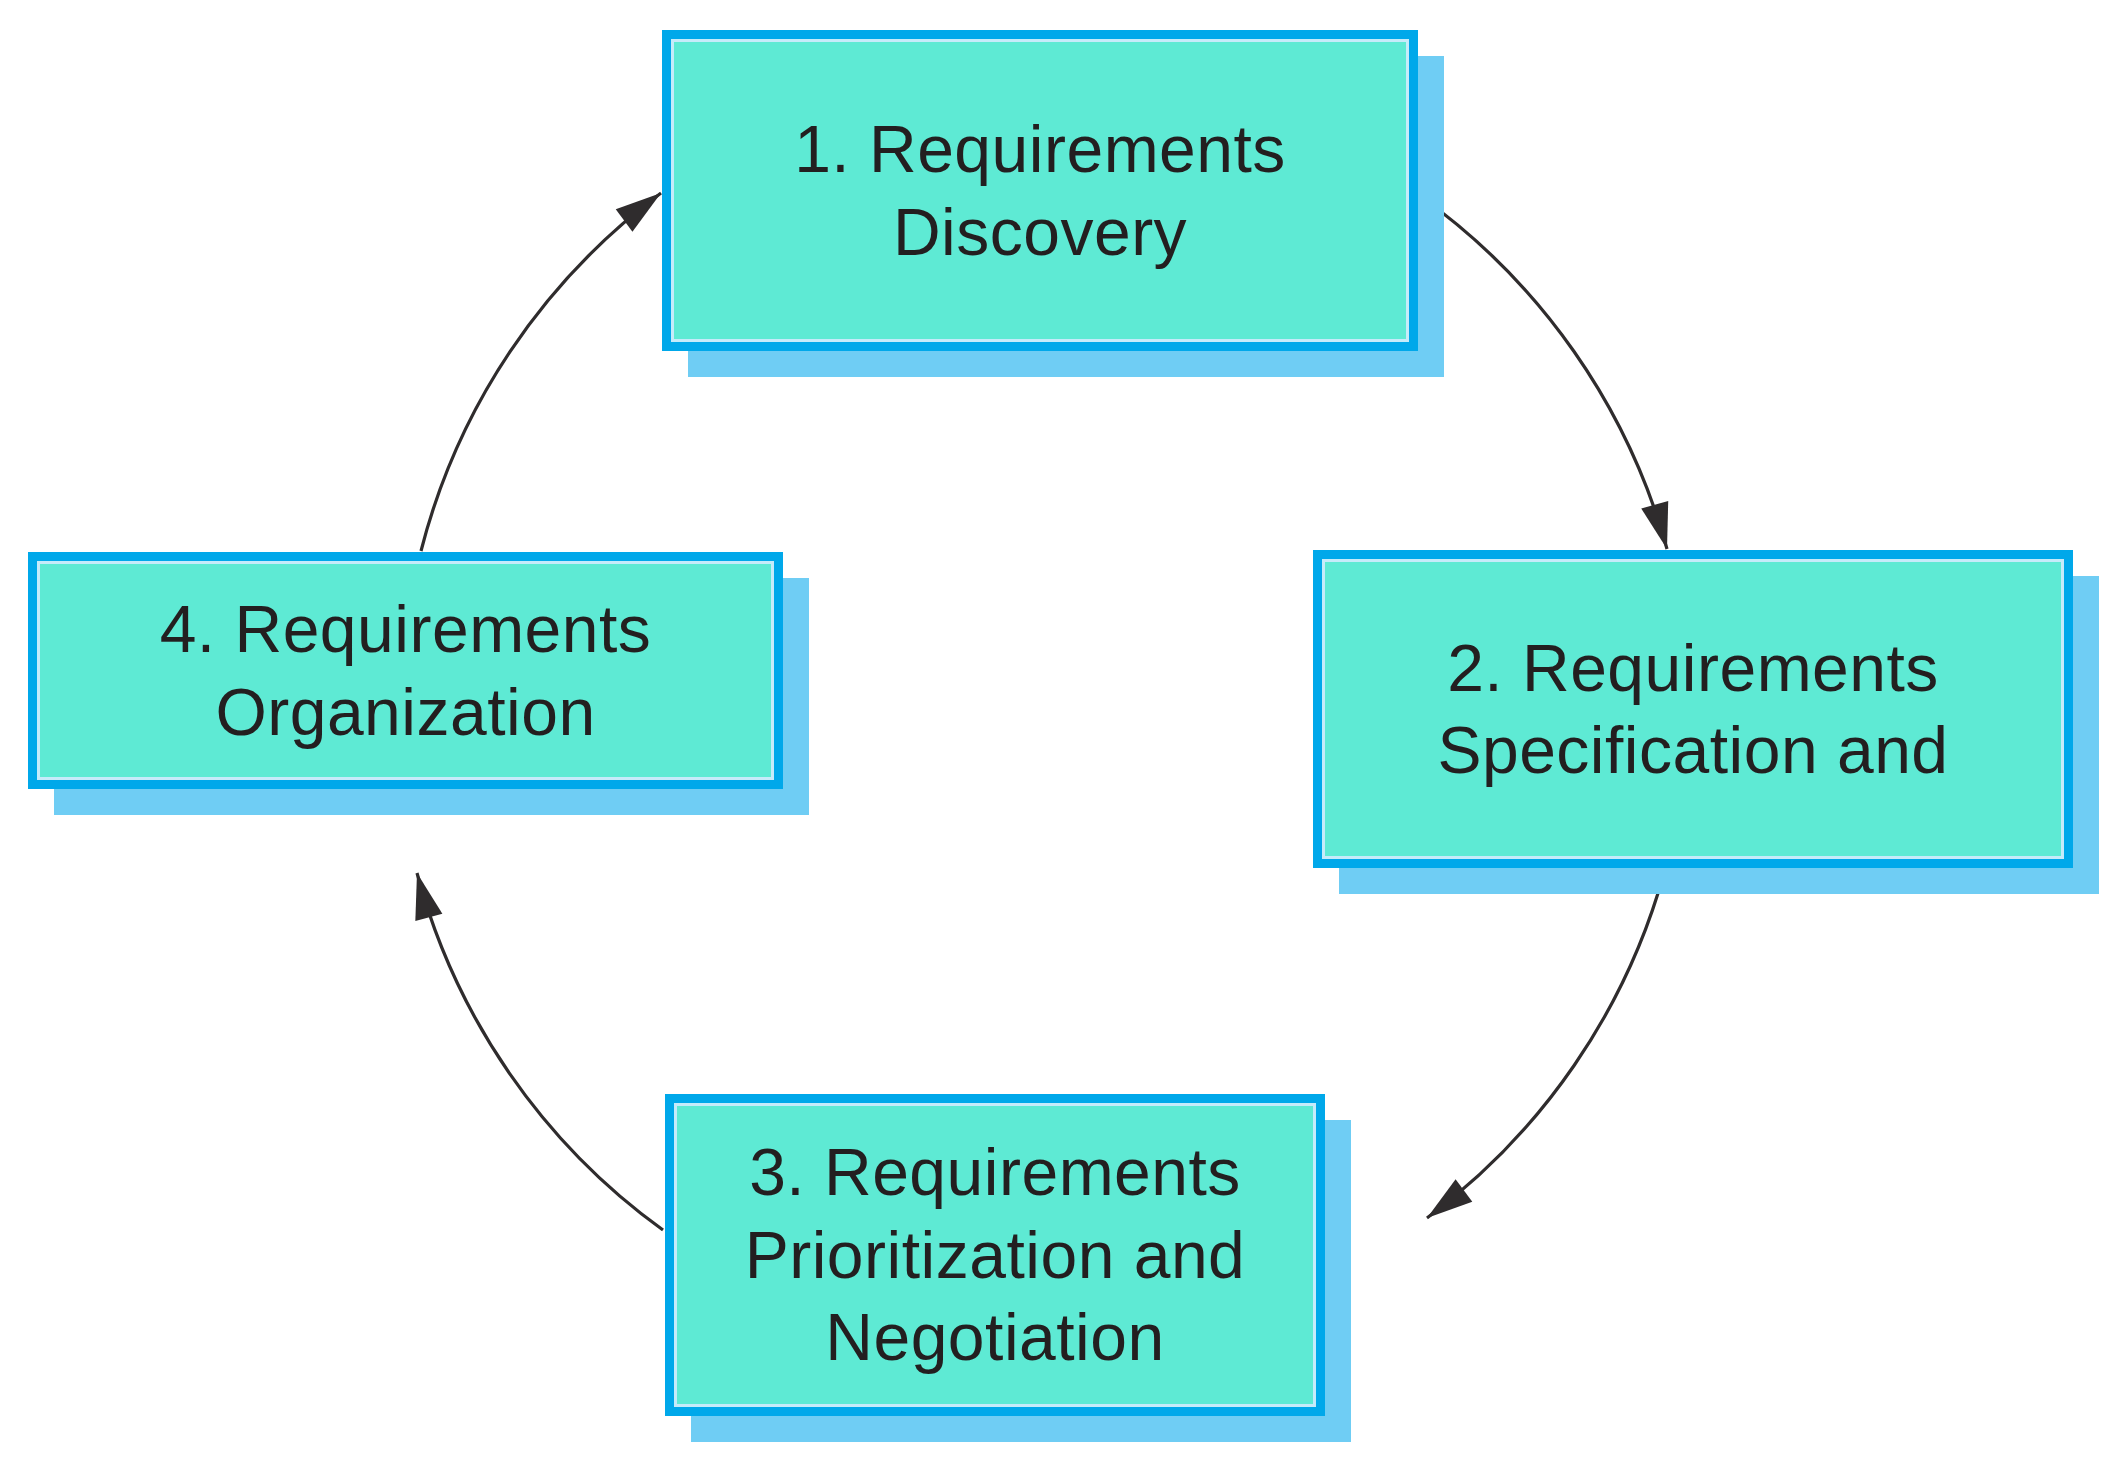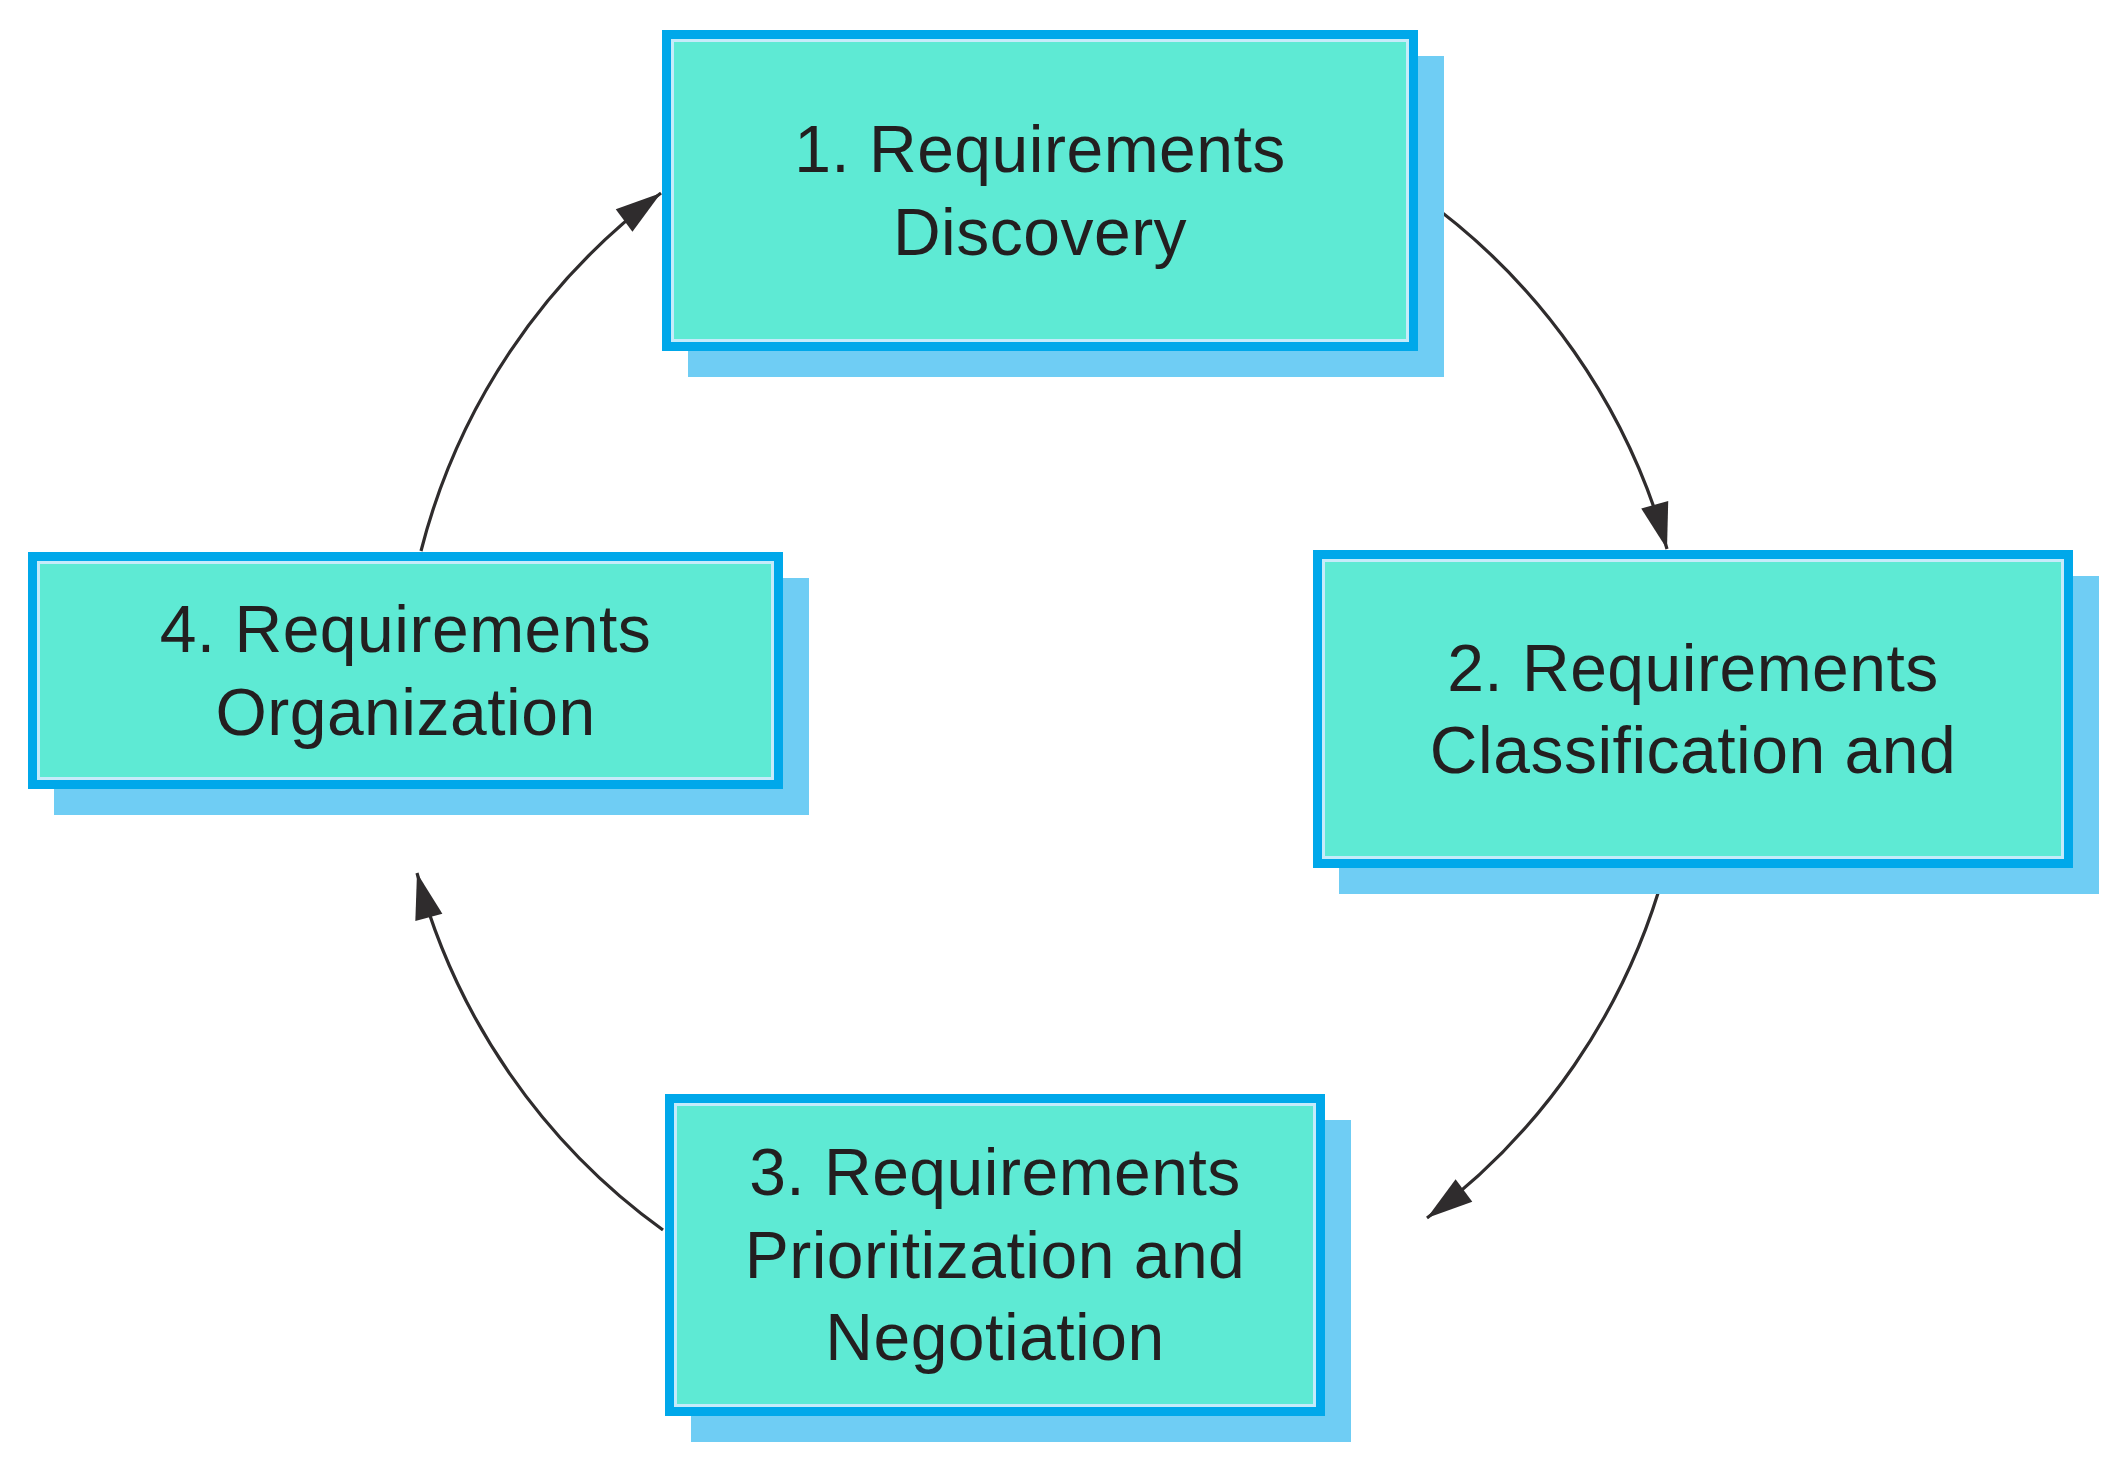--- a/index.html
+++ b/index.html
@@ -69,21 +69,21 @@
     <path class="flow" marker-end="url(#ah)" d="M 421 551 A 645 645 0 0 1 661 193"></path>
   </svg>
 
   <div class="pbox box1">
     <span>1. Requirements</span>
     <span>Discovery</span>
   </div>
 
   <div class="pbox box2">
     <span>2. Requirements</span>
-    <span>Classification and</span>
+    <span>Specification and</span>
   </div>
 
   <div class="pbox box3">
     <span>3. Requirements</span>
     <span>Prioritization and</span>
     <span>Negotiation</span>
   </div>
 
   <div class="pbox box4">
     <span>4. Requirements</span>

